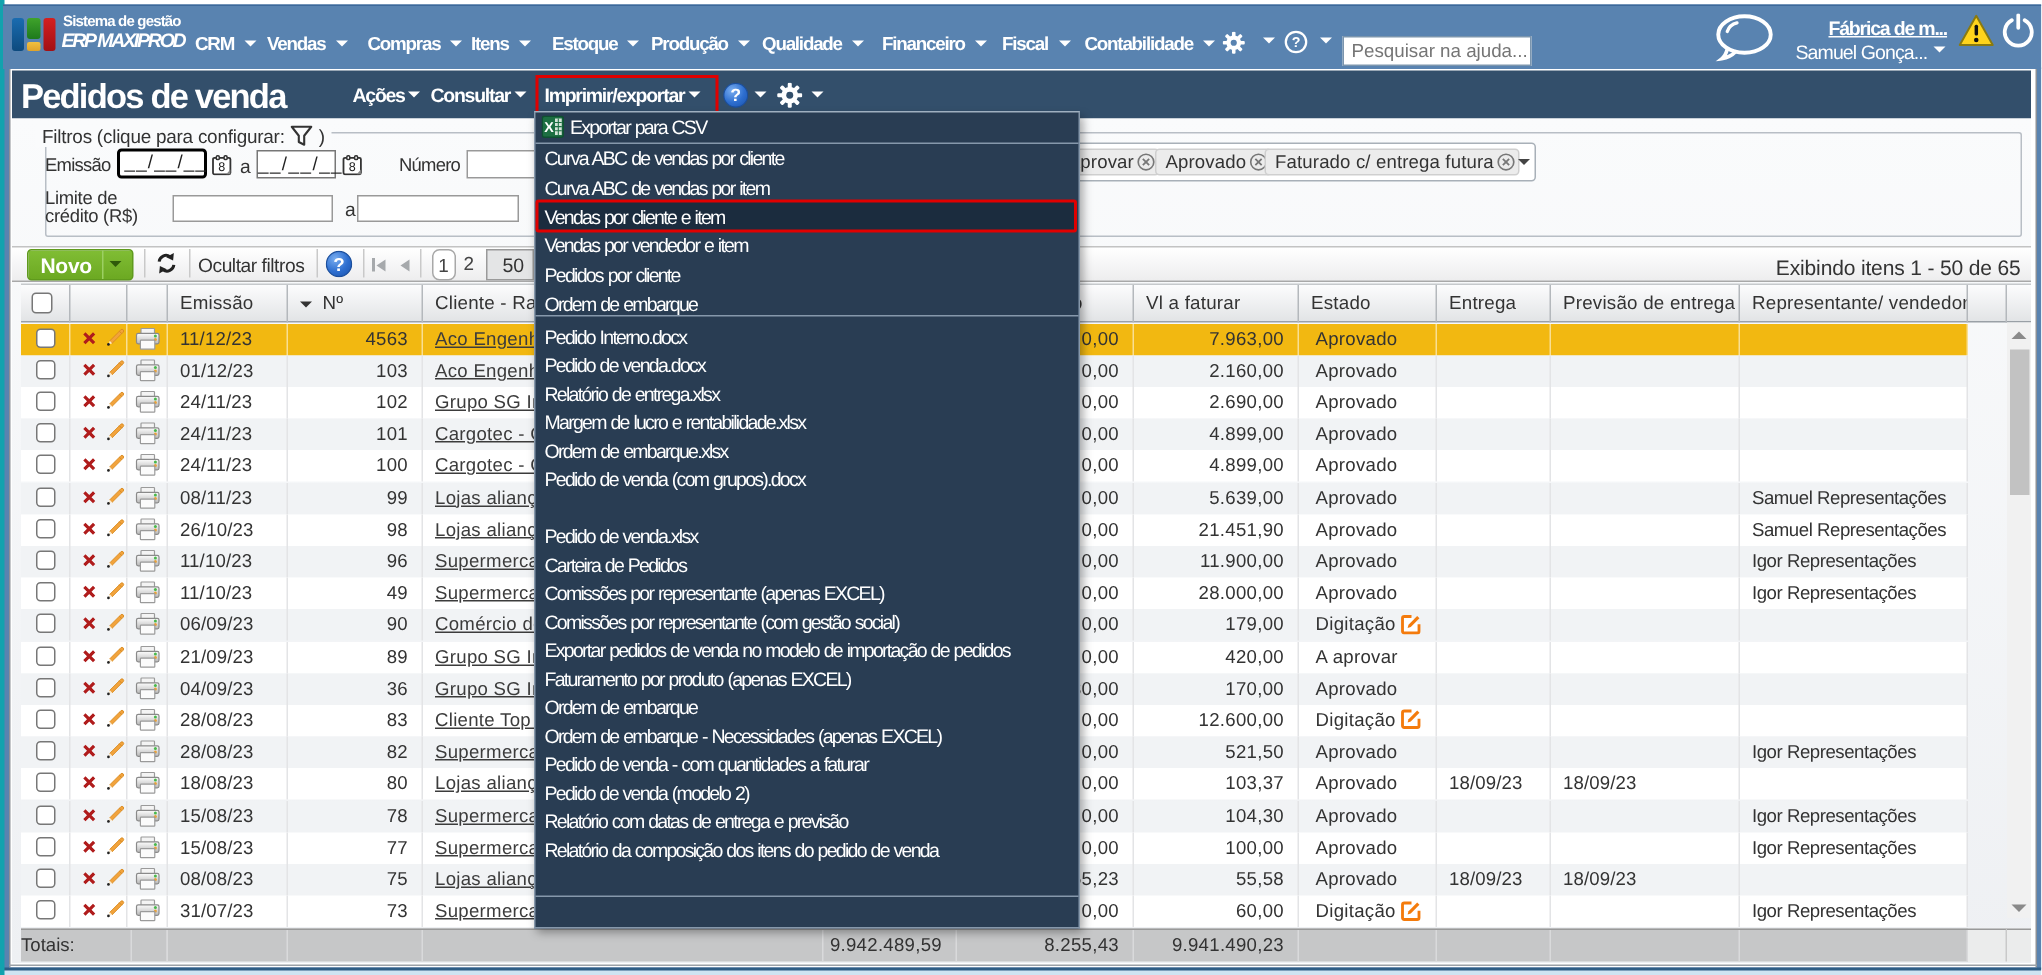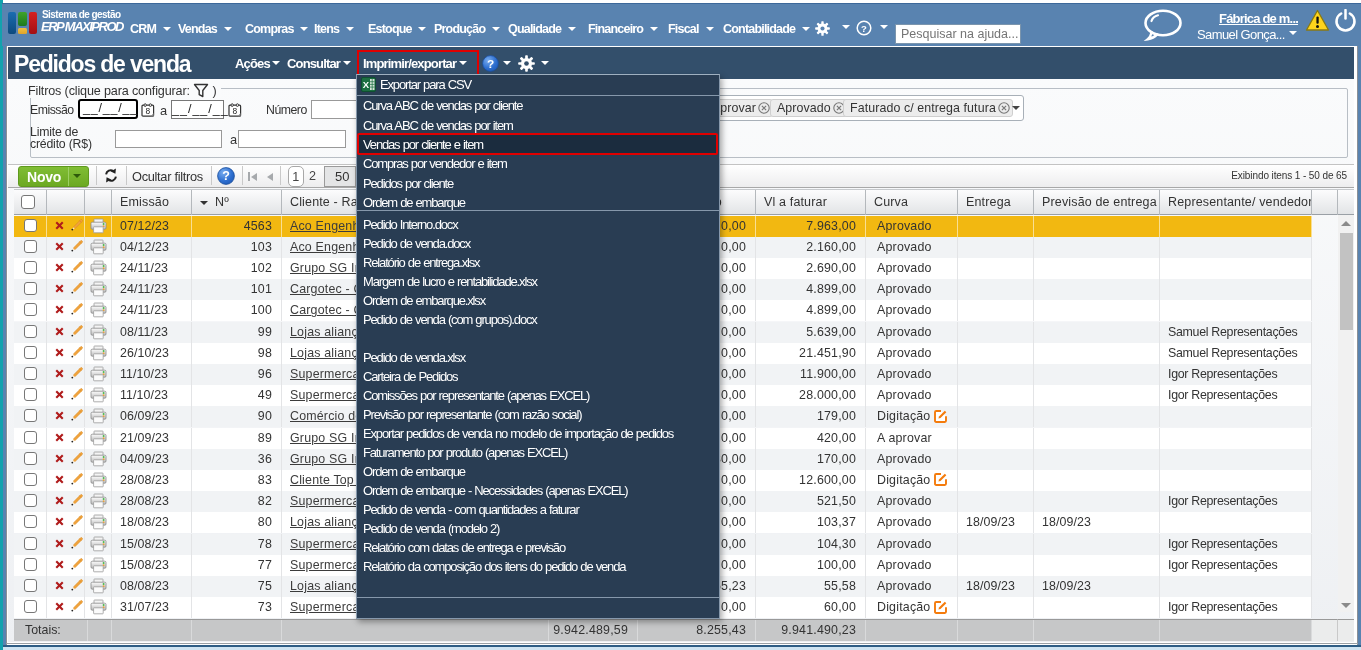--- a/index.html
+++ b/index.html
@@ -247,32 +247,32 @@
         </defs>
         <circle cx="9" cy="9" r="8.4" fill="url(#hg18)" stroke="#1c4f9c" stroke-width="0.8"></circle>
         <text x="9" y="13.4" font-family="Liberation Sans" font-size="12.5" font-weight="bold" fill="#fff" text-anchor="middle">?</text>
       </svg></div>
 <div class="abs" style="left:248px;top:172px;width:2px;height:9px;background:#a6a9ac"></div>
 <div class="abs" style="left:251px;top:172.5px;width:0;height:0;border-top:4px solid transparent;border-bottom:4px solid transparent;border-right:6.5px solid #a6a9ac"></div>
 <div class="abs" style="left:267px;top:172.5px;width:0;height:0;border-top:4px solid transparent;border-bottom:4px solid transparent;border-right:6.5px solid #a6a9ac"></div>
 <div class="abs" style="left:288px;top:165.5px;width:15.5px;height:21px;background:#fff;border:1px solid #a8a8a8;border-radius:5px;text-align:center;line-height:20px;font-size:12.6px;color:#444">1</div>
 <div class="abs" style="left:309px;top:169px;font-size:12.6px;color:#444">2</div>
 <div class="abs" style="left:324px;top:165.5px;width:32px;height:21.5px;background:#e4e5e6;border:1px solid #9a9a9a;font-size:13px;line-height:20px;padding-left:10px;color:#333">50</div>
-<div class="abs nw" style="right:14px;top:170px;font-size:10px;letter-spacing:-0.1px">Exibindo itens 1 - 50 de 65</div>
+<div class="abs nw" style="right:14px;top:170px;font-size:14px;letter-spacing:-0.1px">Exibindo itens 1 - 50 de 65</div>
 <div id="ghead" class="abs"></div>
 <div class="hc nw" style="left:14px;width:33px"></div>
 <div class="hc nw" style="left:47px;width:38px"></div>
 <div class="hc nw" style="left:85px;width:27px"></div>
 <div class="hc nw" style="left:112px;width:80px">Emissão</div>
 <div class="hc nw" style="left:192px;width:90px"><i style="display:block;width:0;height:0;border-left:4.5px solid transparent;border-right:4.5px solid transparent;border-top:4.5px solid #333;display:inline-block;margin-right:7px;vertical-align:1px"></i>Nº</div>
 <div class="hc nw" style="left:282px;width:267px">Cliente - Razão social</div>
 <div class="hc nw" style="left:549px;width:89px">Vl total</div>
 <div class="hc nw" style="left:638px;width:118px">Vl já faturado</div>
 <div class="hc nw" style="left:756px;width:110px">Vl a faturar</div>
-<div class="hc nw" style="left:866px;width:92px">Curva</div>
+<div class="hc nw" style="left:866px;width:92px">Estado</div>
 <div class="hc nw" style="left:958px;width:76px">Entrega</div>
 <div class="hc nw" style="left:1034px;width:126px">Previsão de entrega</div>
 <div class="hc nw" style="left:1160px;width:152px">Representante/ vendedor</div>
 <div class="abs" style="left:21px;top:195px;width:14px;height:14px;background:#fff;border:1.6px solid #777;border-radius:3px"></div>
 <div class="hc" style="left:1312px;width:26px"></div>
 <div class="hc" style="left:1338px;width:16px;border-right:none"></div>
 <div class="tr sel" style="top:215.5px;background:#f2b811">
 <div class="c " style="left:0px;width:33px">
         <div style="margin:3.2px auto 0;width:13px;height:13px;background:#fff;border:1.6px solid #777;border-radius:3px"></div>
       </div>
@@ -292,21 +292,21 @@
               <linearGradient id="pg" x1="0" y1="0" x2="0" y2="1">
                 <stop offset="0" stop-color="#fdfdfd"></stop>
                 <stop offset="1" stop-color="#b9b9b9"></stop>
               </linearGradient>
             </defs>
             <circle cx="13.6" cy="6" r="1" fill="#49b84c"></circle>
             <circle cx="13.6" cy="8.3" r="1" fill="#e8a23c"></circle>
             <rect x="3.6" y="8.8" width="9.6" height="6" rx="0.5" fill="#fbfbfb" stroke="#9a9a9a" stroke-width="0.8"></rect>
           </svg></div>
       </div>
-      <div class="c txt date" style="left:98px;width:80px">07/12/23</div>
+      <div class="c txt date" style="left:98px;width:80px">11/12/23</div>
       <div class="c num" style="left:178px;width:90px">4563</div>
       <div class="c txt" style="left:268px;width:267px"><span class="lnk">Aco Engenharia e Montagem Ltda</span></div>
       <div class="c num" style="left:535px;width:89px">7.963,00</div>
       <div class="c num" style="left:624px;width:118px">0,00</div>
       <div class="c num" style="left:742px;width:110px">7.963,00</div>
       <div class="c" style="left:852px;width:92px;padding-left:11px">Aprovado</div>
       <div class="c txt date" style="left:944px;width:76px"></div>
       <div class="c txt date" style="left:1020px;width:126px"></div>
       <div class="c txt rep" style="left:1146px;width:152px"></div>
 </div>
@@ -330,21 +330,21 @@
               <linearGradient id="pg" x1="0" y1="0" x2="0" y2="1">
                 <stop offset="0" stop-color="#fdfdfd"></stop>
                 <stop offset="1" stop-color="#b9b9b9"></stop>
               </linearGradient>
             </defs>
             <circle cx="13.6" cy="6" r="1" fill="#49b84c"></circle>
             <circle cx="13.6" cy="8.3" r="1" fill="#e8a23c"></circle>
             <rect x="3.6" y="8.8" width="9.6" height="6" rx="0.5" fill="#fbfbfb" stroke="#9a9a9a" stroke-width="0.8"></rect>
           </svg></div>
       </div>
-      <div class="c txt date" style="left:98px;width:80px">04/12/23</div>
+      <div class="c txt date" style="left:98px;width:80px">01/12/23</div>
       <div class="c num" style="left:178px;width:90px">103</div>
       <div class="c txt" style="left:268px;width:267px"><span class="lnk">Aco Engenharia e Montagem Ltda</span></div>
       <div class="c num" style="left:535px;width:89px">2.160,00</div>
       <div class="c num" style="left:624px;width:118px">0,00</div>
       <div class="c num" style="left:742px;width:110px">2.160,00</div>
       <div class="c" style="left:852px;width:92px;padding-left:11px">Aprovado</div>
       <div class="c txt date" style="left:944px;width:76px"></div>
       <div class="c txt date" style="left:1020px;width:126px"></div>
       <div class="c txt rep" style="left:1146px;width:152px"></div>
 </div>
@@ -997,21 +997,21 @@
       <div class="c num" style="left:742px;width:110px">60,00</div>
       <div class="c" style="left:852px;width:92px;padding-left:11px">Digitação&nbsp;<svg width="14" height="14" viewBox="0 0 14 14" style="vertical-align:-2.5px">
           <path d="M12 7.2 V11.8 Q12 13 10.8 13 H2.2 Q1 13 1 11.8 V3.2 Q1 2 2.2 2 H7" fill="#fff" stroke="#f47b0c" stroke-width="1.9"></path>
           <path d="M5 7.5 L10.8 1.7 L12.3 3.2 L6.5 9 L4.4 9.6 Z" fill="#f47b0c"></path>
         </svg></div>
       <div class="c txt date" style="left:944px;width:76px"></div>
       <div class="c txt date" style="left:1020px;width:126px"></div>
       <div class="c txt rep" style="left:1146px;width:152px">Igor Representações</div>
 </div>
 <div id="totals" class="abs"></div>
-<div class="tc nw" style="left:14px;width:98px;padding-left:11px">Totais:</div>
+<div class="tc nw" style="left:14px;width:98px;">Totais:</div>
 <div class="tc nw " style="left:112px;width:80px"></div>
 <div class="tc nw " style="left:192px;width:90px"></div>
 <div class="tc nw " style="left:282px;width:267px"></div>
 <div class="tc nw num" style="left:549px;width:89px">9.942.489,59</div>
 <div class="tc nw num" style="left:638px;width:118px">8.255,43</div>
 <div class="tc nw num" style="left:756px;width:110px">9.941.490,23</div>
 <div class="tc nw " style="left:866px;width:92px"></div>
 <div class="tc nw " style="left:958px;width:76px"></div>
 <div class="tc nw " style="left:1034px;width:126px"></div>
 <div class="tc nw " style="left:1160px;width:152px"></div>
@@ -1033,34 +1033,34 @@
         <rect x="0.5" y="0.5" width="14" height="14" rx="1.5" fill="#1d6f42" stroke="#0f5031"></rect>
         <rect x="9" y="2" width="4.5" height="11" fill="#e8f0e8" opacity="0.9"></rect>
         <path d="M9 4.7h4.5M9 7.4h4.5M9 10.1h4.5M11.2 2v11" stroke="#1d6f42" stroke-width="0.7"></path>
         <text x="5" y="11.2" font-family="Liberation Sans" font-size="9.5" font-weight="bold" fill="#fff" text-anchor="middle">X</text>
       </svg></div>
 <div class="abs" style="left:357px;top:94.5px;width:362px;height:1px;background:#8698ab"></div>
 <div class="mi" style="left:363px;top:98.4px">Curva ABC de vendas por cliente</div>
 <div class="mi" style="left:363px;top:117.7px">Curva ABC de vendas por item</div>
 <div class="abs" style="left:357px;top:133.3px;width:361px;height:21.3px;background:#1b2c3e;border:2px solid #e00000;border-radius:2px"></div>
 <div class="mi" style="left:363px;top:137.0px">Vendas por cliente e item</div>
-<div class="mi" style="left:363px;top:156.3px">Compras por vendedor e item</div>
+<div class="mi" style="left:363px;top:156.3px">Vendas por vendedor e item</div>
 <div class="mi" style="left:363px;top:175.6px">Pedidos por cliente</div>
 <div class="mi" style="left:363px;top:194.89999999999998px">Ordem de embarque</div>
 <div class="abs" style="left:357px;top:210px;width:362px;height:1px;background:#8698ab"></div>
 <div class="mi" style="left:363px;top:216.5px">Pedido Interno.docx</div>
 <div class="mi" style="left:363px;top:235.53px">Pedido de venda.docx</div>
 <div class="mi" style="left:363px;top:254.56px">Relatório de entrega.xlsx</div>
 <div class="mi" style="left:363px;top:273.59px">Margem de lucro e rentabilidade.xlsx</div>
 <div class="mi" style="left:363px;top:292.62px">Ordem de embarque.xlsx</div>
 <div class="mi" style="left:363px;top:311.65000000000003px">Pedido de venda (com grupos).docx</div>
 <div class="mi" style="left:363px;top:349.71px">Pedido de venda.xlsx</div>
 <div class="mi" style="left:363px;top:368.74px">Carteira de Pedidos</div>
 <div class="mi" style="left:363px;top:387.77000000000004px">Comissões por representante (apenas EXCEL)</div>
-<div class="mi" style="left:363px;top:406.8px">Previsão por representante (com razão social)</div>
+<div class="mi" style="left:363px;top:406.8px">Comissões por representante (com gestão social)</div>
 <div class="mi" style="left:363px;top:425.83px">Exportar pedidos de venda no modelo de importação de pedidos</div>
 <div class="mi" style="left:363px;top:444.86px">Faturamento por produto (apenas EXCEL)</div>
 <div class="mi" style="left:363px;top:463.89000000000004px">Ordem de embarque</div>
 <div class="mi" style="left:363px;top:482.92px">Ordem de embarque - Necessidades (apenas EXCEL)</div>
 <div class="mi" style="left:363px;top:501.95000000000005px">Pedido de venda - com quantidades a faturar</div>
 <div class="mi" style="left:363px;top:520.98px">Pedido de venda (modelo 2)</div>
 <div class="mi" style="left:363px;top:540.01px">Relatório com datas de entrega e previsão</div>
 <div class="mi" style="left:363px;top:559.0400000000001px">Relatório da composição dos itens do pedido de venda</div>
 <div class="abs" style="left:357px;top:596.7px;width:362px;height:1px;background:#8698ab"></div>
 </div>

